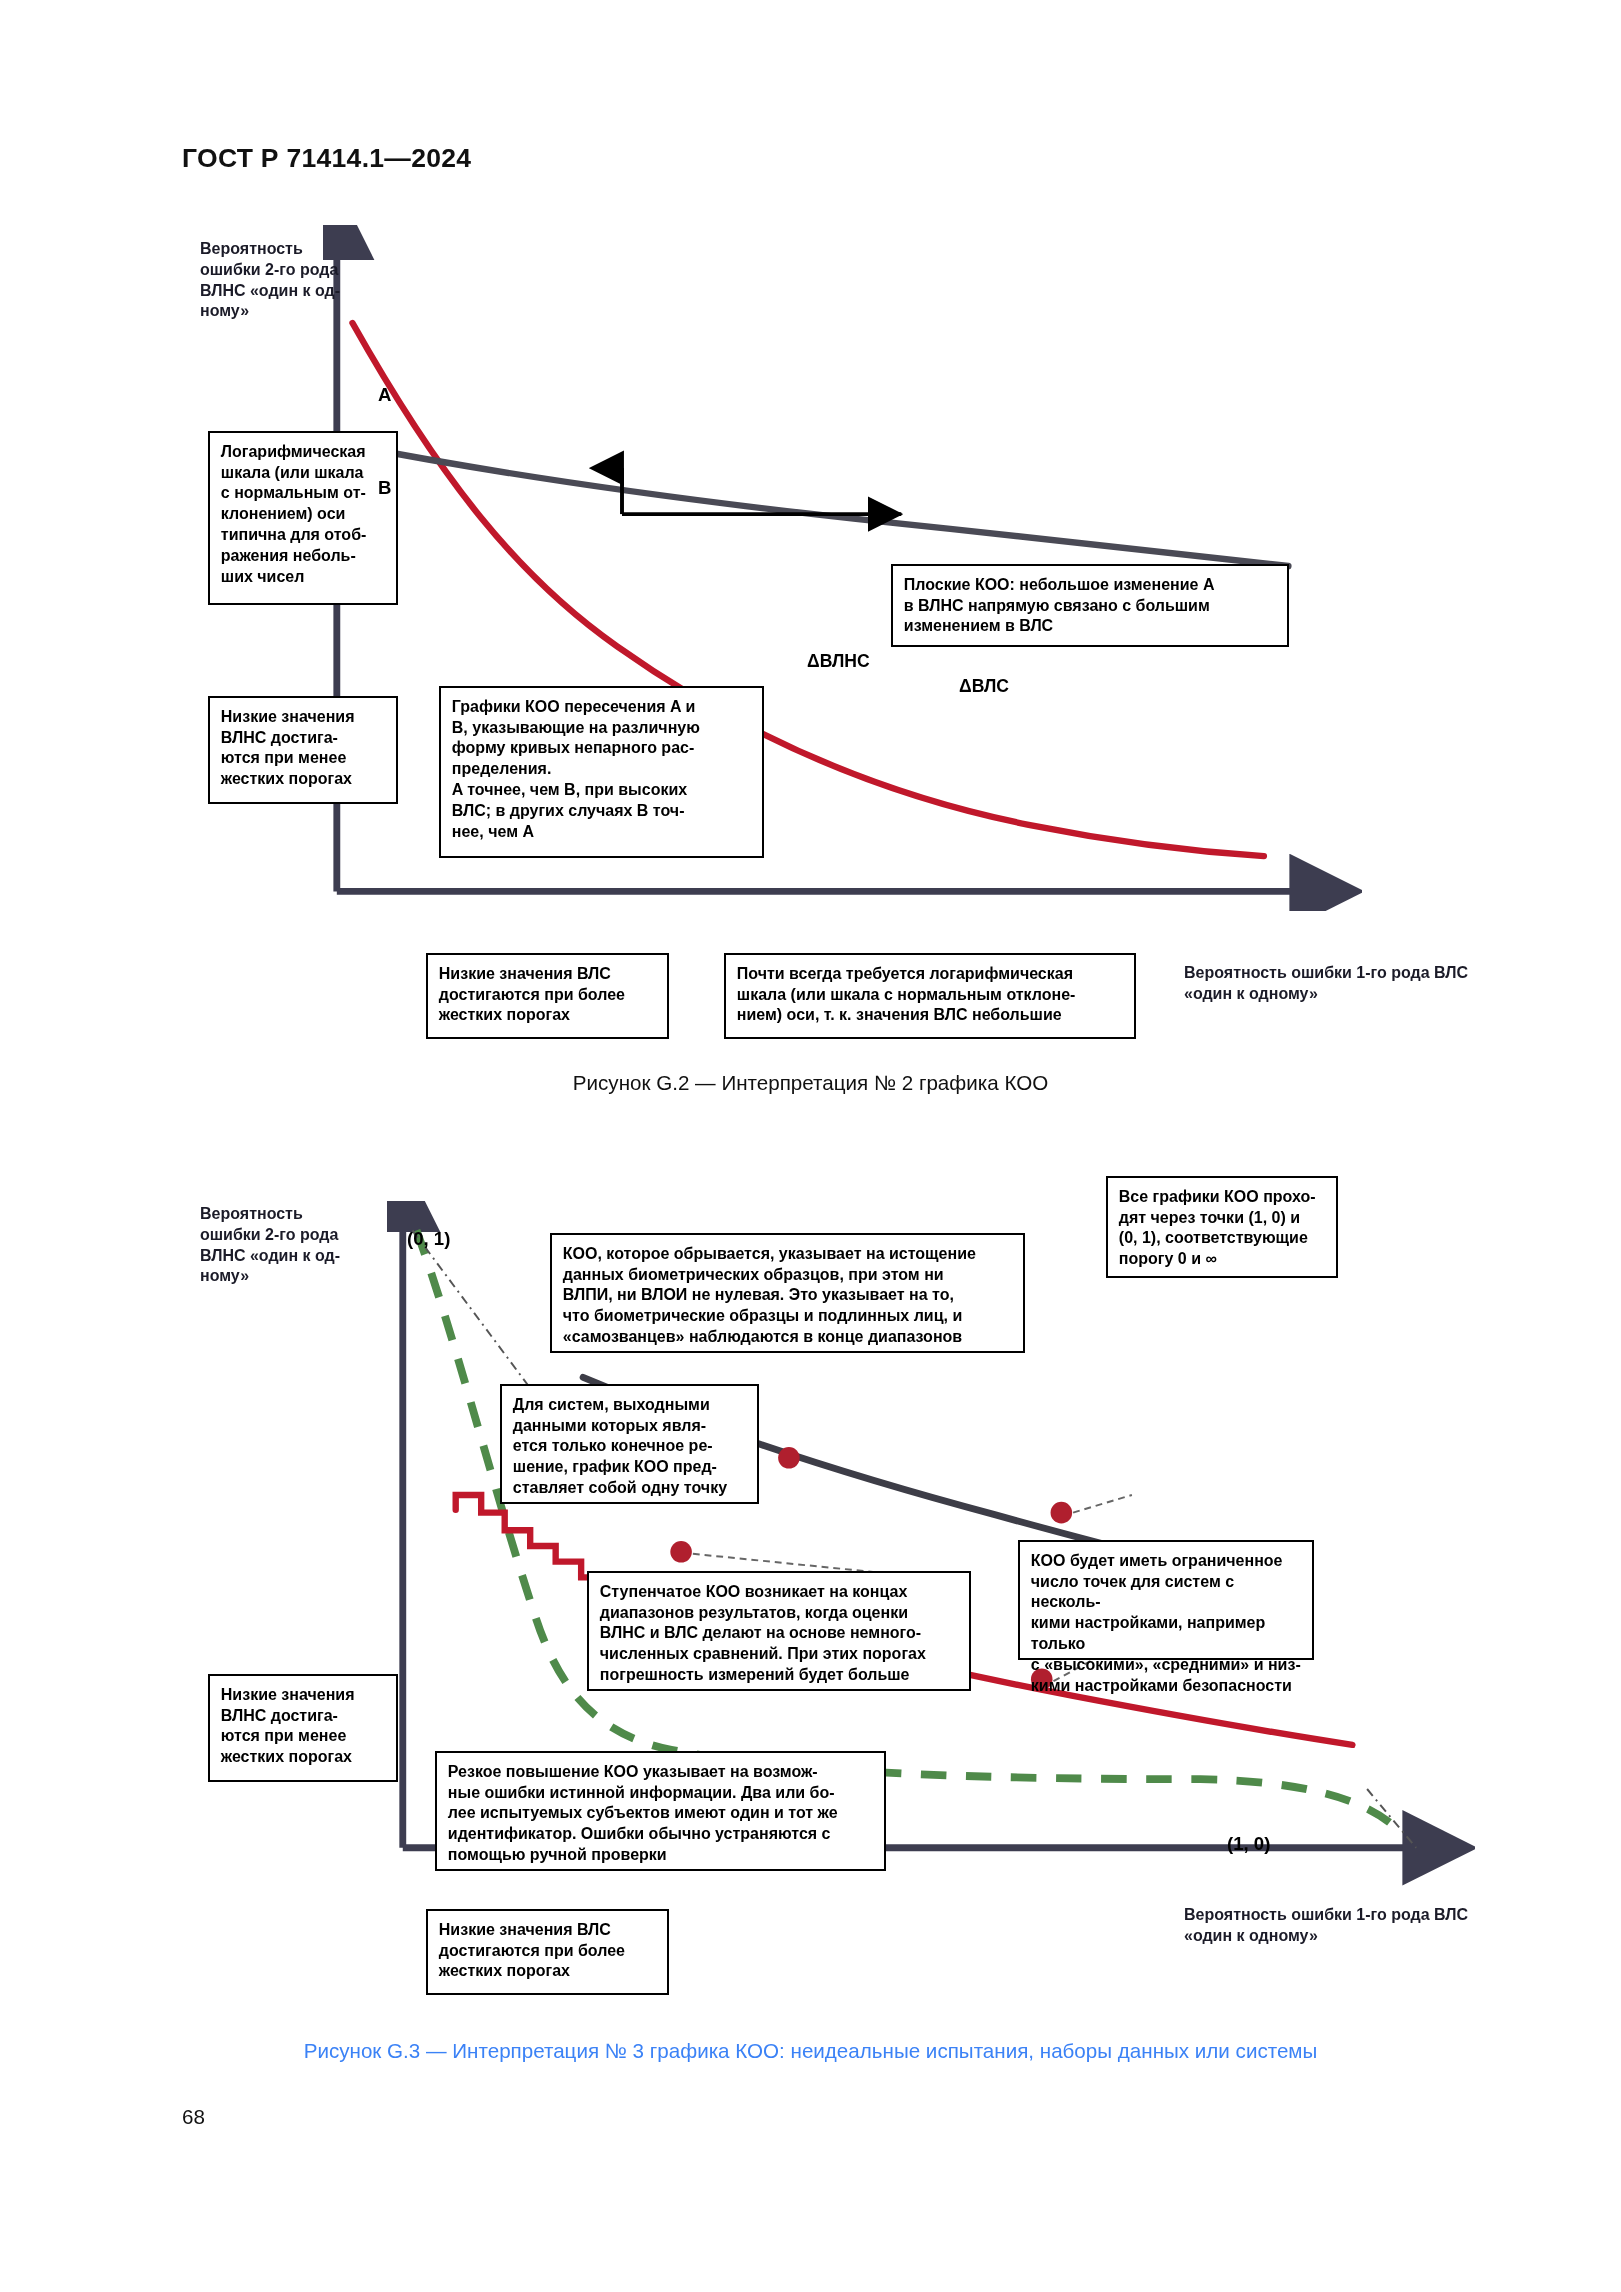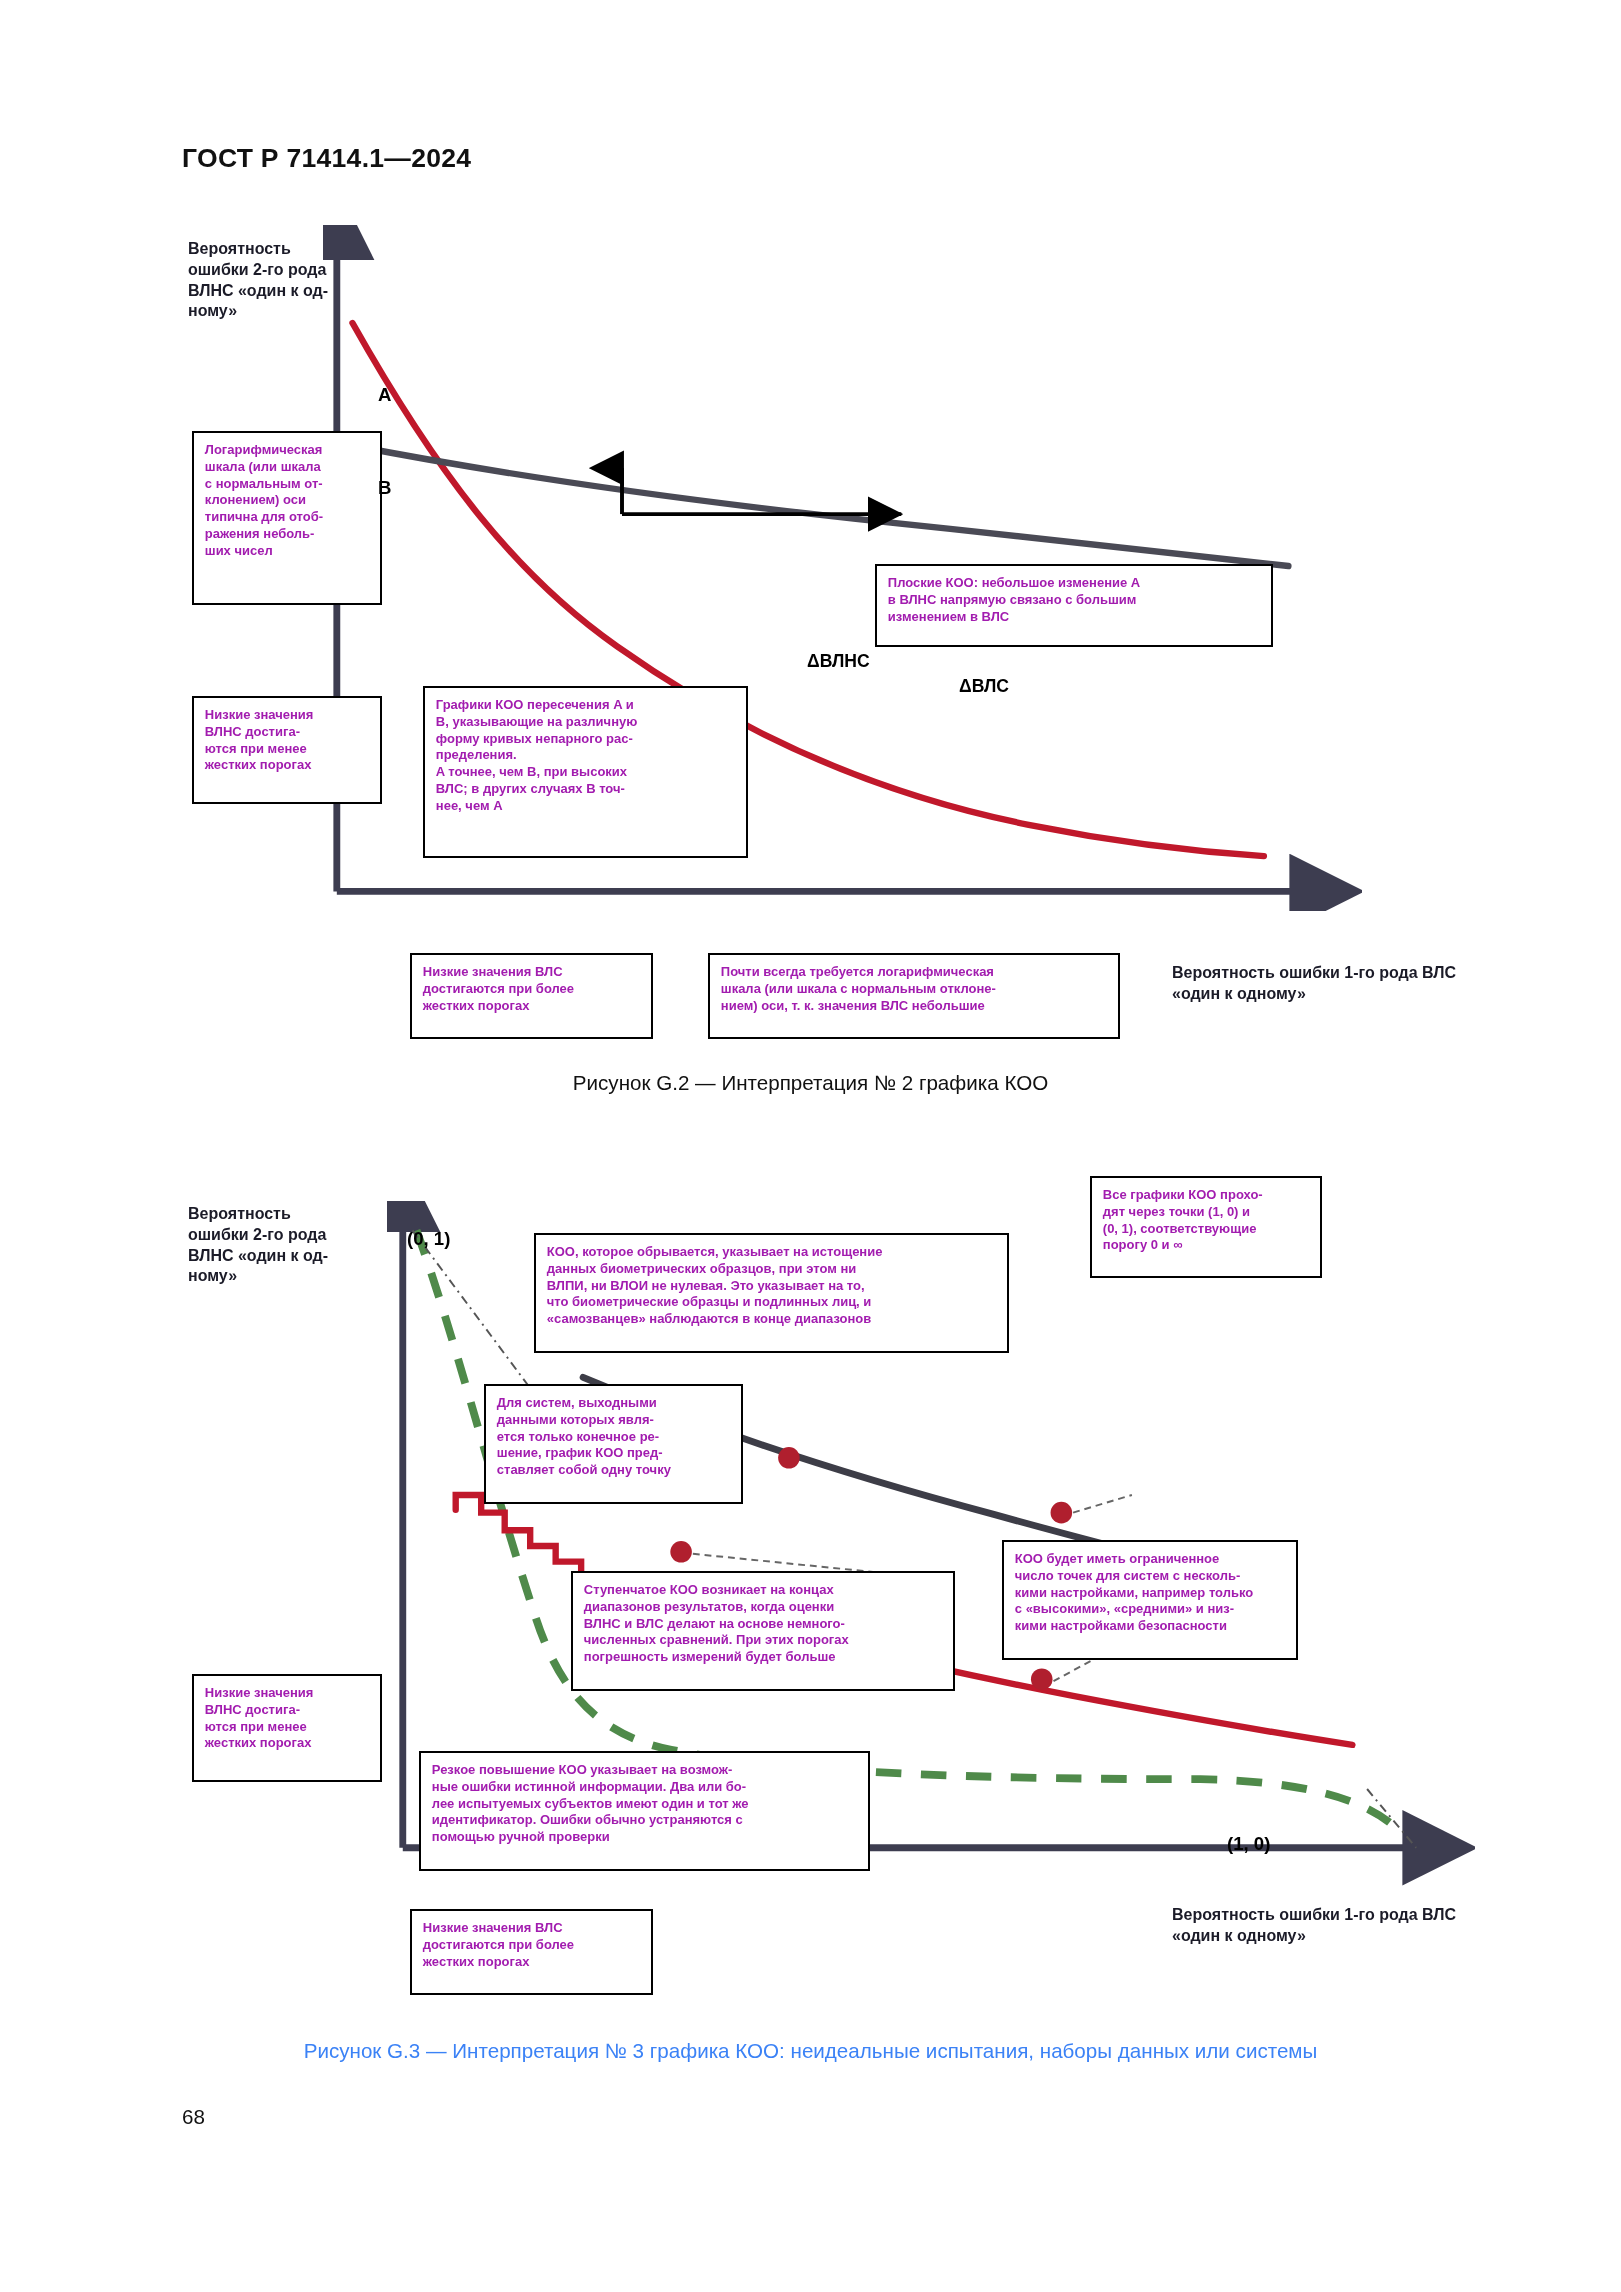--- a/index.html
+++ b/index.html
@@ -31,38 +31,40 @@
     letter-spacing: 0.3px;
     color: #111;
   }
 
   
   .callout {
     position: absolute;
     border: 2.2px solid #000;
     background: #fff;
     font-weight: bold;
-    font-size: 13px;
+    font-size: 16px;
     line-height: 1.30;
     padding: 8.8px 9.8px 8.8px 10.8px;
     box-sizing: border-box;
-    color: #a21caf;
+    color: #000000;
     white-space: pre-line;
     z-index: 6;
+    margin-left: 16px;
   }
 
   
   .axis-label {
     position: absolute;
     font-weight: bold;
     font-size: 16px;
     line-height: 1.30;
     white-space: pre-line;
     color: #1b1b28;
     z-index: 5;
+    margin-left: 12px;
   }
   .curve-letter {
     position: absolute;
     font-weight: bold;
     font-size: 18.6px;
     color: #000;
     z-index: 7;
   }
   .point-label {
     position: absolute;

